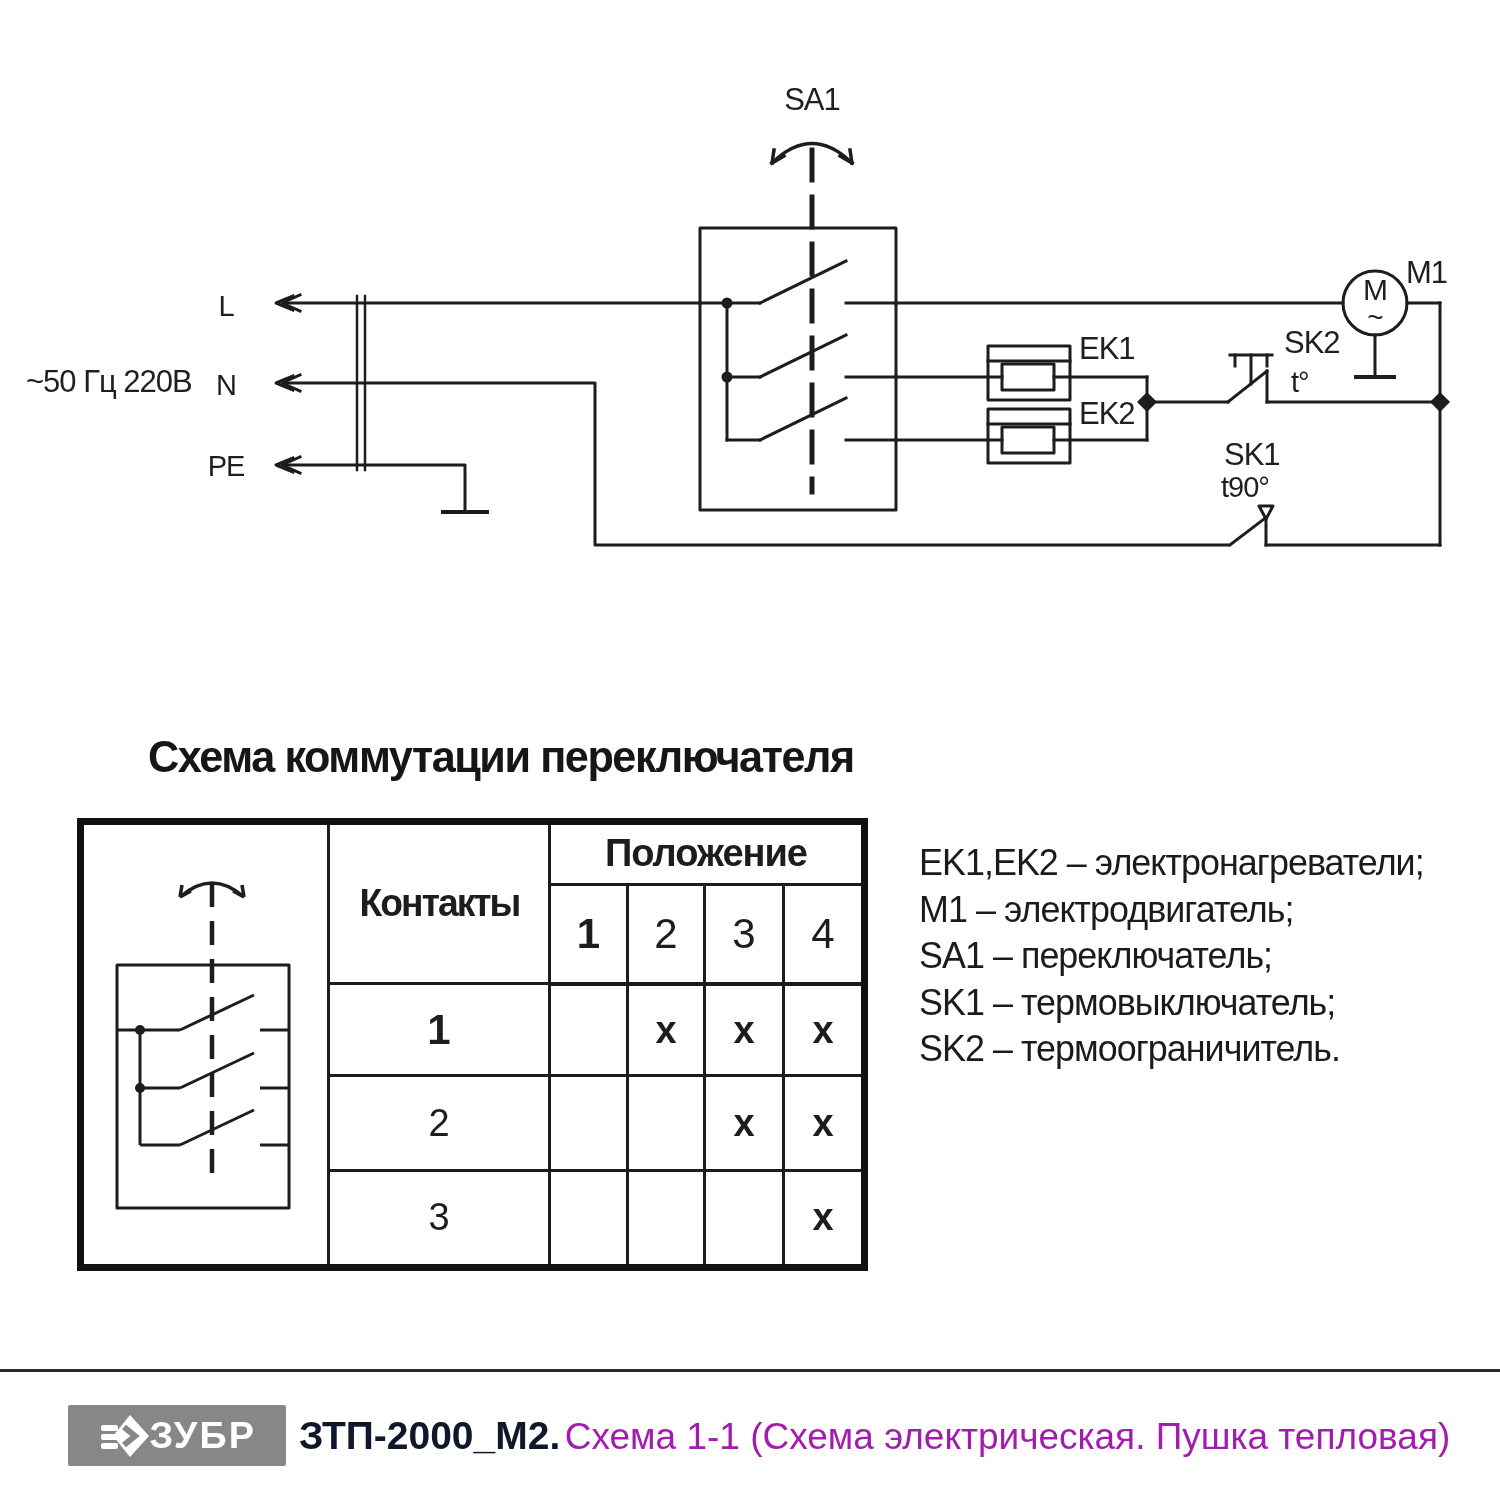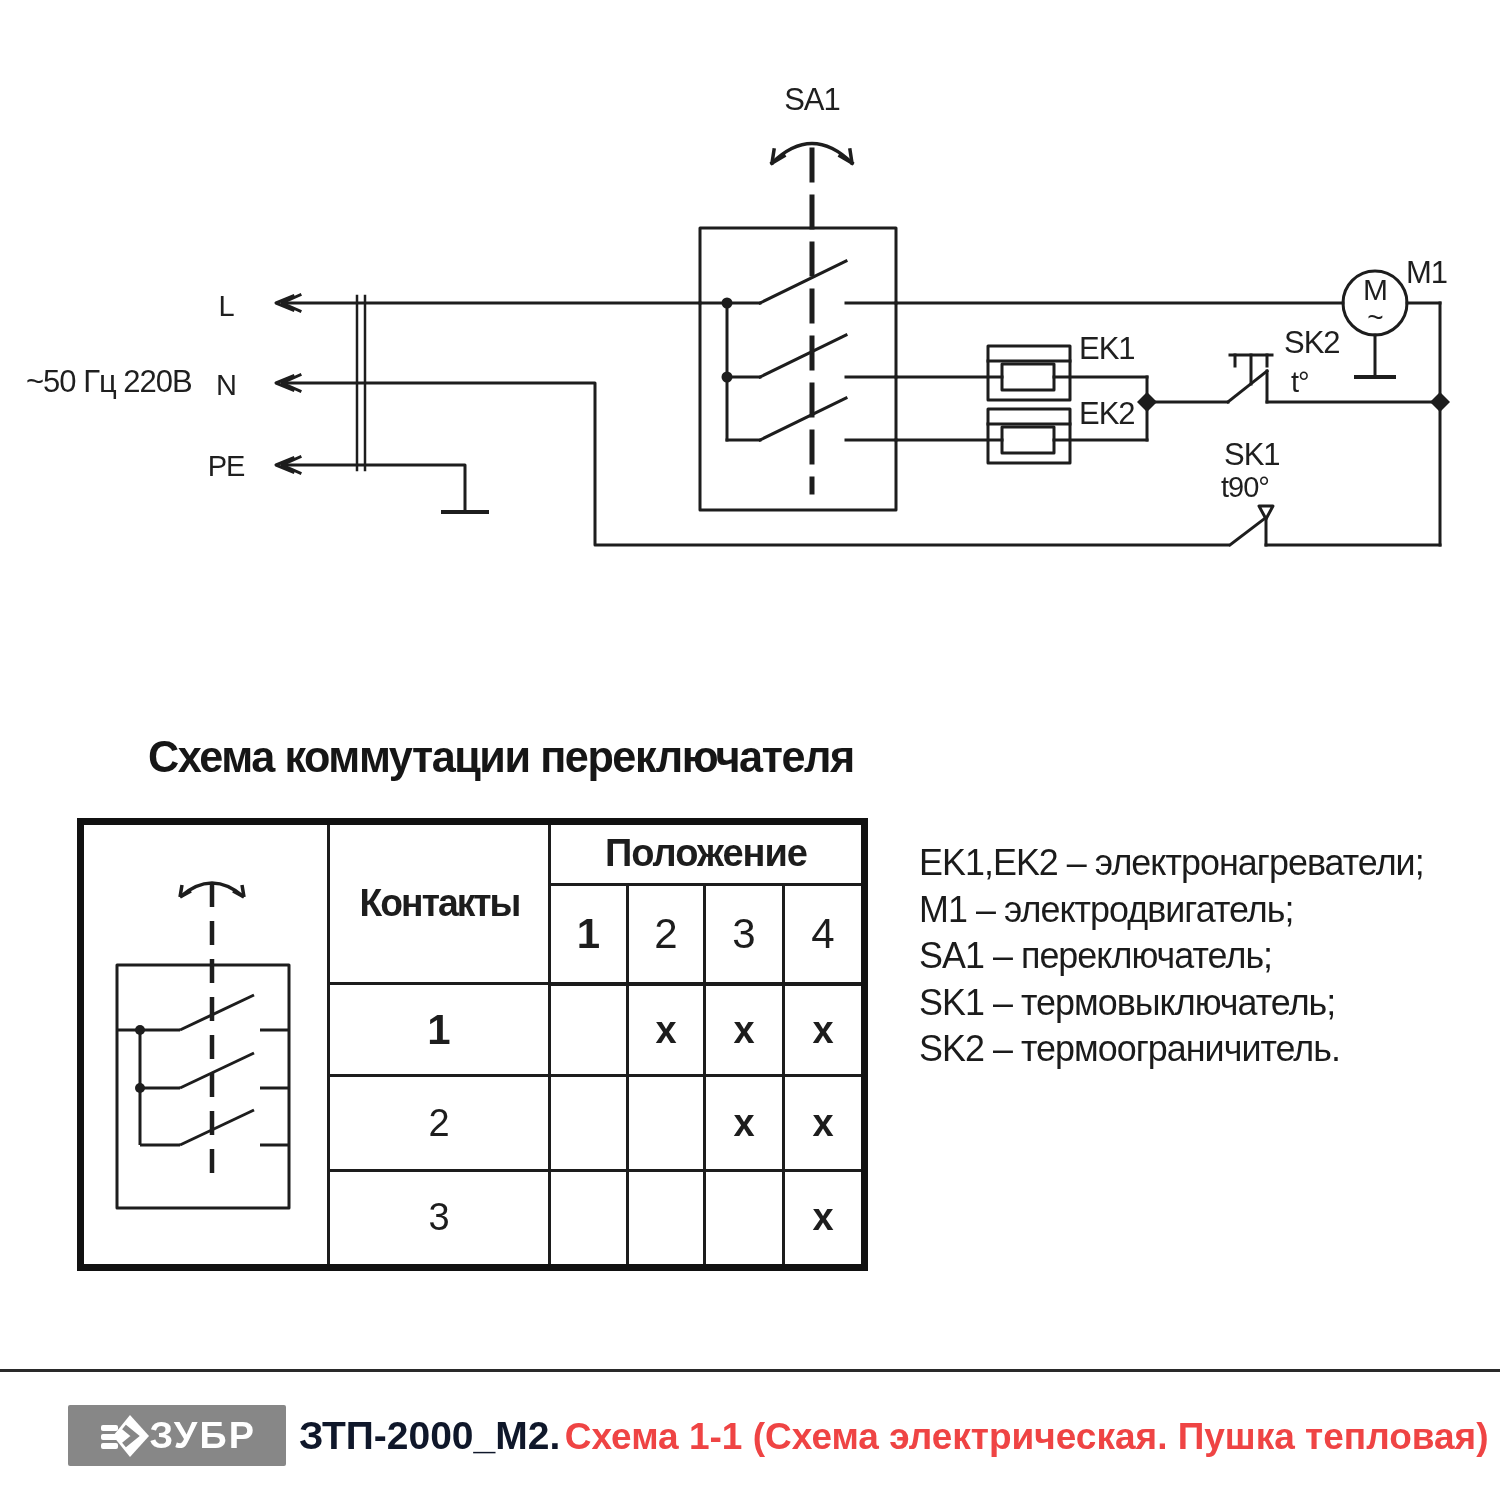--- a/index.html
+++ b/index.html
@@ -31,21 +31,21 @@
           color:#1b1b1b;transform:scaleX(.97);transform-origin:left;}
   .legend .legend-line{height:46.5px;line-height:46.5px;white-space:nowrap;font-weight:500;}
 
   
   .footer-rule{position:absolute;left:0;top:1369px;width:1500px;height:0;border-top:3px solid #2a2a2a;}
   .brand-box{position:absolute;left:32px;top:1405px;width:218px;height:61px;background:#878787;
              border-radius:2px;display:flex;align-items:center;justify-content:center;gap:3px;margin-left:36px;}
   .brand-text{color:#ffffff;font-weight:700;font-size:36px;letter-spacing:2px;transform:scaleX(1.05);}
   .footer-text{position:absolute;left:299px;top:1414px;white-space:nowrap;}
   .footer-model{font-size:39px;font-weight:700;color:#0f172a;}
-  .footer-desc{font-size:37px;font-weight:700;color:#ef4444;}
+  .footer-desc{font-size:37px;font-weight:400;color:#a21caf;}
 </style>
 </head>
 <body>
 
 <div class="canvas">
 
   <svg class="abs" style="left:0;top:0" width="1500" height="710" viewBox="0 0 1500 710">
     <g stroke="#1d1d1d" stroke-width="3" fill="none" stroke-linejoin="round" stroke-linecap="square">
 
       <g>

